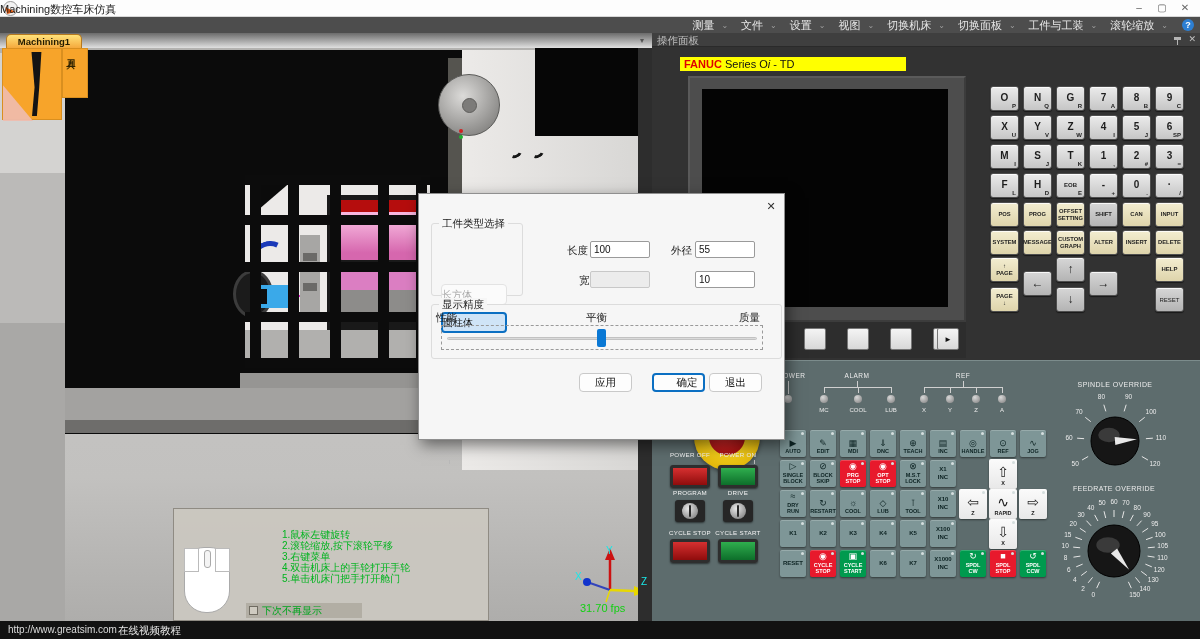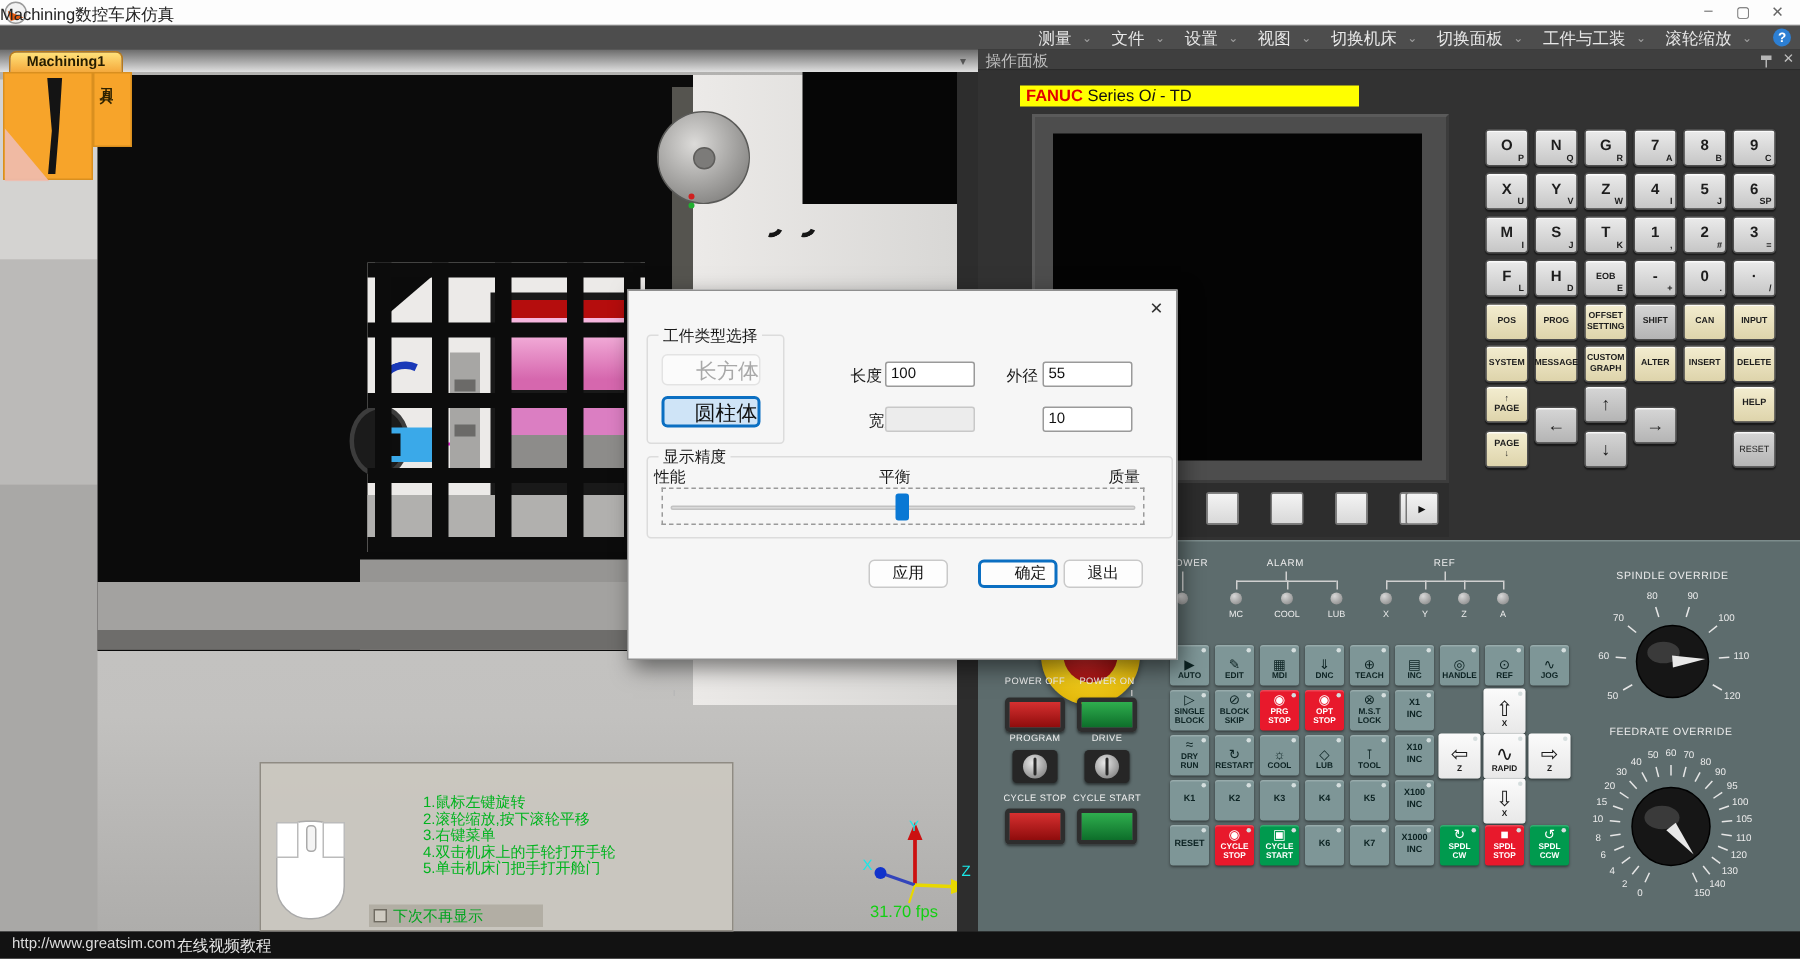--- a/index.html
+++ b/index.html
@@ -146,21 +146,21 @@
   
   .statusbar { left:0; top:621px; width:1200px; height:18px; background:#121212; }
   .status-url { left:8px; top:3px; font-size:10px; color:#dcdcdc; }
   .status-link { left:118px; top:3px; font-size:10.5px; color:#e6e6e6; }
 
   
   .dialog { left:418px; top:193px; width:367px; height:247px; background:#f6f6f6; border:1px solid #8f8f8f; box-shadow:3px 5px 14px rgba(0,0,0,.5); z-index:50; }
   .dlg-close { left:344px; top:5px; width:16px; height:15px; text-align:center; font-size:11px; color:#333; line-height:15px; }
   .groupbox { position:absolute; border:1px solid #dcdcdc; border-radius:3px; }
   .groupbox > .glabel { position:absolute; top:-7px; left:7px; background:#f6f6f6; padding:0 3px; font-size:10.5px; color:#1a1a1a; }
-  .type-btn { position:absolute; left:9px; width:66px; height:21px; border-radius:4px; font-size:14px; text-align:right; line-height:20px; }
+  .type-btn { position:absolute; left:9px; width:66px; height:21px; border-radius:4px; font-size:10px; text-align:left; line-height:20px;margin-top:48px; }
   .type-btn.disabled { background:#fbfbfb; border:1px solid #e3e3e3; color:#a8a8a8; }
   .type-btn.selected { background:#cfe4f7; border:2px solid #0b6fc2; color:#111; line-height:18px; }
   .fld-label { position:absolute; font-size:10.5px; color:#1a1a1a; }
   .fld-input { position:absolute; width:60px; height:17px; background:#fff; border:1px solid #9a9a9a; border-radius:2px; font-size:10px; padding-left:3px; color:#111; font-family:"Liberation Sans",sans-serif; }
   .fld-input:disabled { background:#ececec; border-color:#c8c8c8; }
   .slider-word { position:absolute; font-size:10.5px; color:#1a1a1a; }
   .slider-focus { position:absolute; left:22px; top:131px; width:322px; height:25px; border:1px dashed #9a9a9a; }
   .slider-track { position:absolute; left:28px; top:143px; width:310px; height:3px; background:#dadada; border:1px solid #c2c2c2; border-radius:2px; }
   .slider-tick { position:absolute; top:134px; width:1px; height:4px; background:#b8b8b8; }
   .slider-handle { position:absolute; left:178px; top:135px; width:9px; height:18px; background:#0a78d4; border-radius:2px; }

